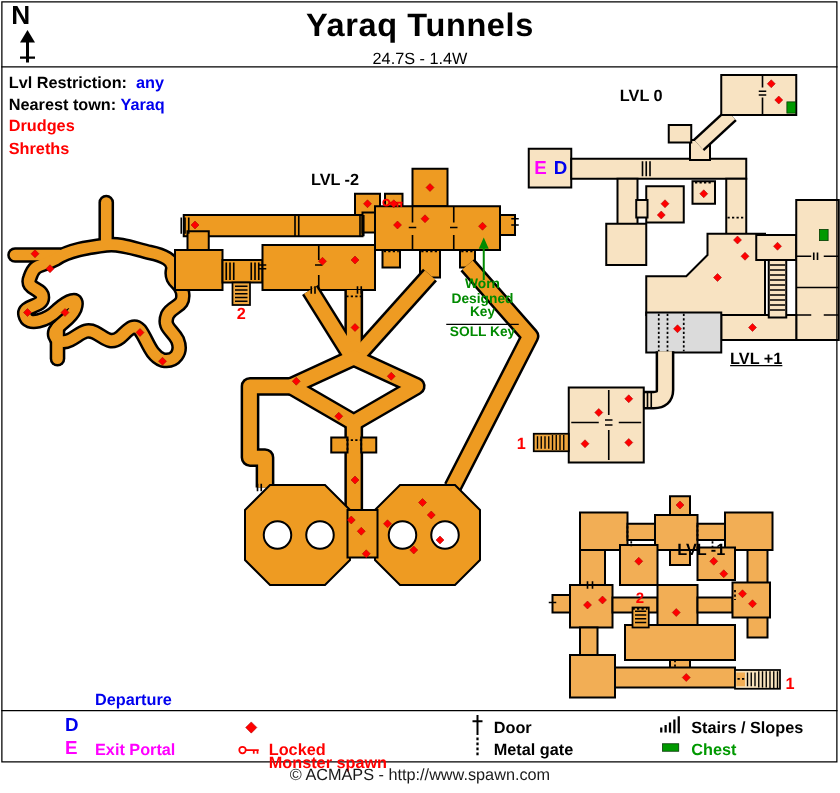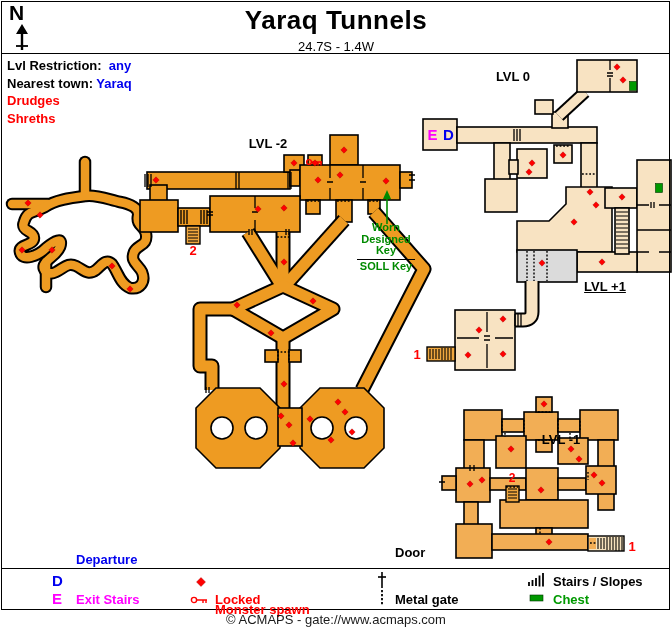--- a/index.html
+++ b/index.html
@@ -339,46 +339,46 @@
     <div>Designed</div>
     <div>Key</div>
     <div class="sep"></div>
     <div>SOLL Key</div>
   </div>
 
   <div>
     <span class="lg sym blue" style="left:52px;top:572px;">D</span>
     <span class="lg blue" style="left:76px;top:551px;">Departure</span>
     <span class="lg sym mag" style="left:52px;top:590px;">E</span>
-    <span class="lg mag" style="left:76px;top:591px;">Exit Stairs</span>
+    <span class="lg mag" style="left:76px;top:591px;">Exit Portal</span>
 
     <svg class="abs" style="left:195px;top:576px;" width="12" height="12">
       <path class="lgspawn" d="M6,1.5 L10.5,6 L6,10.5 L1.5,6 Z"></path>
     </svg>
     <span class="lg red" style="left:215px;top:573px;margin-top:28px;">Monster spawn</span>
     <svg class="abs" style="left:190px;top:594px;" width="22" height="12">
       <circle class="lkey" cx="4" cy="6" r="2.6"></circle>
       <path class="lkey" d="M6.5,6 H17 M13,6 V9 M16,6 V9"></path>
     </svg>
     <span class="lg red" style="left:215px;top:591px;">Locked</span>
 
     <svg class="abs" style="left:376px;top:571px;" width="12" height="18">
       <line class="lgdoor" x1="6" y1="1" x2="6" y2="17"></line>
       <line class="lgdoor" x1="2" y1="6" x2="10" y2="6"></line>
     </svg>
-    <span class="lg" style="left:395px;top:544px;">Door</span>
+    <span class="lg" style="left:395px;top:573px;">Door</span>
     <svg class="abs" style="left:376px;top:589px;" width="12" height="18">
       <line class="lggate" x1="6" y1="1" x2="6" y2="17"></line>
     </svg>
     <span class="lg" style="left:395px;top:591px;">Metal gate</span>
 
     <svg class="abs" style="left:527px;top:571px;" width="20" height="17">
       <path class="lgstairs" d="M2,15 V11 M5.5,15 V9 M9,15 V7 M12.5,15.5 V4.5 M16,15.5 V2"></path>
     </svg>
     <span class="lg" style="left:553px;top:573px;">Stairs / Slopes</span>
     <svg class="abs" style="left:529px;top:593px;" width="16" height="10">
       <rect class="lgchest" x="1" y="2" width="13" height="6"></rect>
     </svg>
     <span class="lg green" style="left:553px;top:591px;">Chest</span>
   </div>
 
-  <div class="footer">© ACMAPS - gate://www.acmaps.com</div>
+  <div class="footer">© ACMAPS - http://www.spawn.com</div>
 </div>
 
 </body></html>

